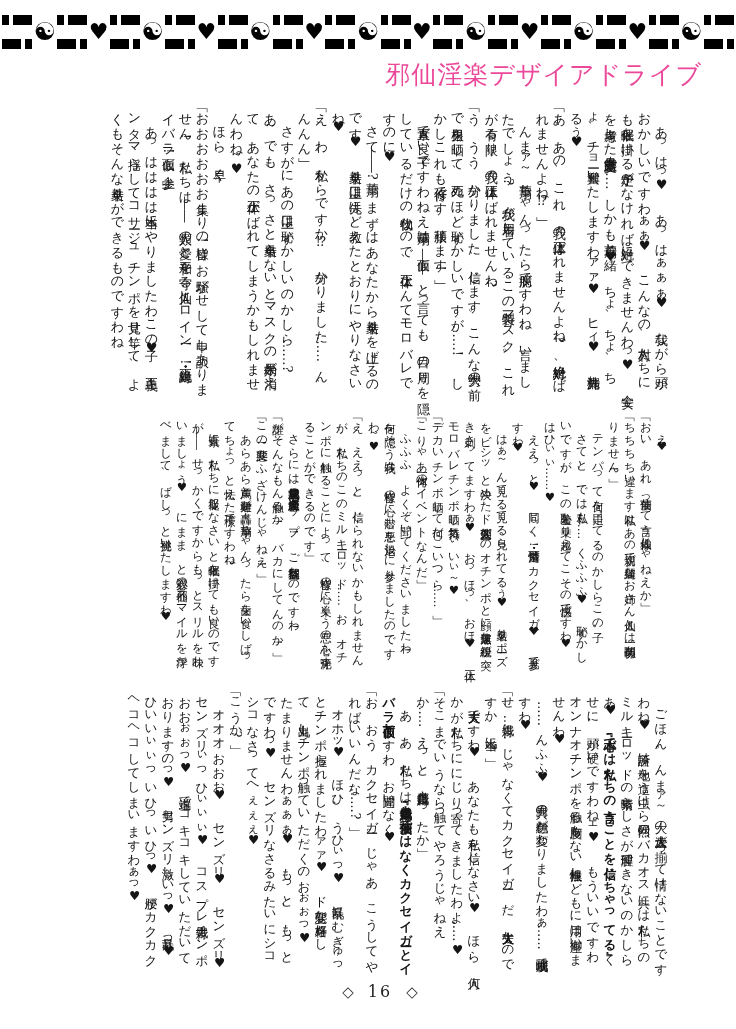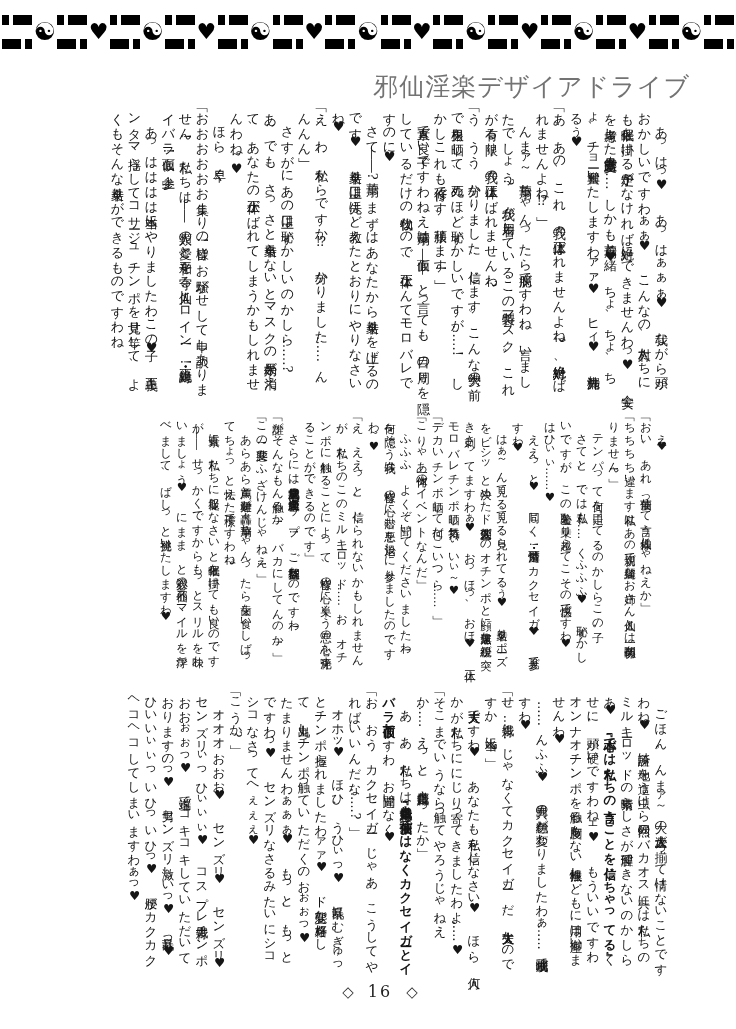--- a/index.html
+++ b/index.html
@@ -19,23 +19,23 @@
   .bars .b1 { left:0;  top:3px;    width:7px;  height:10px; }
   .bars .b2 { left:11px; top:3px;  width:19px; height:10px; }
   .bars .b3 { left:0;  bottom:3px; width:19px; height:10px; }
   .bars .b4 { left:23px; bottom:3px; width:7px; height:10px; }
   .sym { flex:0 0 auto; font-family:"DejaVu Sans","Liberation Sans",sans-serif;
          line-height:40px; color:#000; text-align:center; }
   .sym.yinyang { font-size:25px; }
   .sym.heart   { font-size:22px; }
   
   .title {
-    position:absolute; top:58px; right:34px; margin:12px;
+    position:absolute; top:58px; right:34px; margin:0;
     font-family:"DejaVu Sans","Liberation Sans",sans-serif;
-    font-weight:normal; font-size:25px; letter-spacing:1px; color:#737373;
+    font-weight:normal; font-size:25px; letter-spacing:1px; color:#ec4899;
     white-space:nowrap;
   }
   
   .tblock {
     position:absolute; left:66px; width:604px;
     writing-mode:vertical-rl; text-orientation:mixed;
     overflow:visible; color:#151515;
   }
   .tblock p { margin:0; padding:0; }
   .tblock p.indent { text-indent:1em; }

